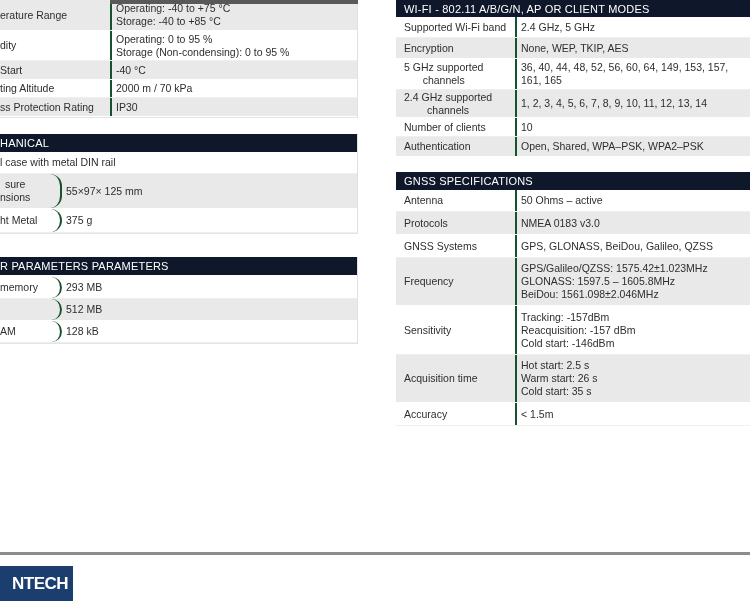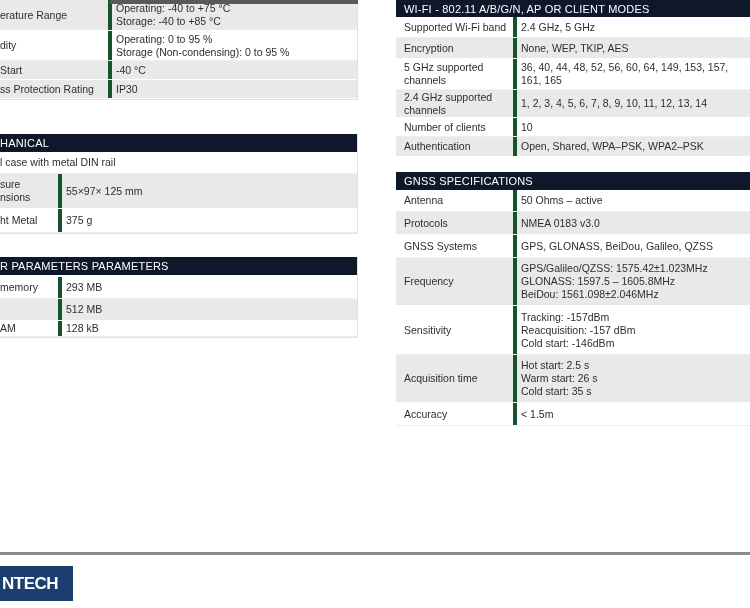--- a/index.html
+++ b/index.html
@@ -12,36 +12,36 @@
   .hdr {
     background:#0f172a; color:#ffffff; font-weight:normal; font-size:11px;
     height:18px; display:flex; align-items:center; letter-spacing:0.2px;
   }
   .hdr.pad { padding-left:8px; }
   .row { display:flex; align-items:center; box-sizing:border-box; }
   .row.g { background:#e9e9e9; border-bottom:1px solid #ffffff; }
   .row.w { background:#ffffff; border-bottom:1px solid #efefef; }
   .lbl {
     flex:0 0 auto; box-sizing:border-box; white-space:pre-line; line-height:13px;
-    border-right:4px solid #14532d; align-self:stretch; display:flex; align-items:center;
+    border-right:2px solid #14532d; align-self:stretch; display:flex; align-items:center;text-align:center;
   }
   .lbl.w110 { flex-basis:112px; }
-  .lbl.w60  { flex-basis:62px; }
+  .lbl.w60  { flex-basis:62px;border-radius:12px; }
   .lbl.w119 { flex-basis:121px; padding-left:8px; }
   .val { flex:1; white-space:pre-line; line-height:13px; padding-left:4px; }
   .fullrow { padding-left:0; }
   .tbl-edge { border-bottom:1px solid #e3e3e3; }
   #env-table, #mech-table, #tech-table { left:0; width:358px; border-right:1px solid #e0e0e0; }
   #wifi-table, #gnss-table { left:396px; right:0; }
   #frag-bar { position:absolute; left:110px; top:0; width:248px; height:4px; background:#595959; z-index:3; }
   #footer-rule { position:absolute; left:0; right:0; top:552px; height:3px; background:#8c8c8c; }
   #logo {
     position:absolute; left:0; top:566px; width:73px; height:35px; background:#1c3e6e;
     color:#ffffff; font-weight:bold; font-size:17px; letter-spacing:-0.5px;
-    display:flex; align-items:center; padding-left:2px; box-sizing:border-box;
+    display:flex; align-items:center; padding-left:12px; box-sizing:border-box;
   }
 </style>
 </head>
 <body>
 
 <div id="frag-bar"></div>
 
 <div id="env-table" class="tbl tbl-edge" style="top:0;">
   <div class="row g" style="height:31px">
     <div class="lbl w110">erature Range</div>
@@ -49,20 +49,24 @@
 Storage:  -40 to +85 °C</div>
   </div>
   <div class="row w" style="height:30px">
     <div class="lbl w110">dity</div>
     <div class="val">Operating: 0 to 95 %
 Storage (Non-condensing):  0 to 95 %</div>
   </div>
   <div class="row g" style="height:19px">
     <div class="lbl w110">Start</div>
     <div class="val">-40 °C</div>
+  </div>
+  <div class="row w" style="height:18px">
+    <div class="lbl w110">ting Altitude</div>
+    <div class="val">2000 m / 70 kPa</div>
   </div>
   <div class="row g" style="height:19px">
     <div class="lbl w110">ss Protection Rating</div>
     <div class="val">IP30</div>
   </div>
 </div>
 
 <div id="mech-table" class="tbl tbl-edge" style="top:134px;">
   <div class="hdr">HANICAL</div>
   <div class="row w" style="height:22px">
@@ -82,21 +86,21 @@
 <div id="tech-table" class="tbl tbl-edge" style="top:257px;">
   <div class="hdr" style="margin-bottom:2px">R PARAMETERS PARAMETERS</div>
   <div class="row w" style="height:22px">
     <div class="lbl w60">memory</div>
     <div class="val">293 MB</div>
   </div>
   <div class="row g" style="height:22px">
     <div class="lbl w60"></div>
     <div class="val">512 MB</div>
   </div>
-  <div class="row w" style="height:16px">
+  <div class="row w" style="height:22px">
     <div class="lbl w60">AM</div>
     <div class="val">128 kB</div>
   </div>
 </div>
 
 <div id="wifi-table" class="tbl" style="top:0;">
   <div class="hdr pad" style="height:17px">WI-FI - 802.11 A/B/G/N, AP OR CLIENT MODES</div>
   <div class="row w" style="height:21px">
     <div class="lbl w119">Supported Wi-Fi band</div>
     <div class="val">2.4 GHz, 5 GHz</div>

